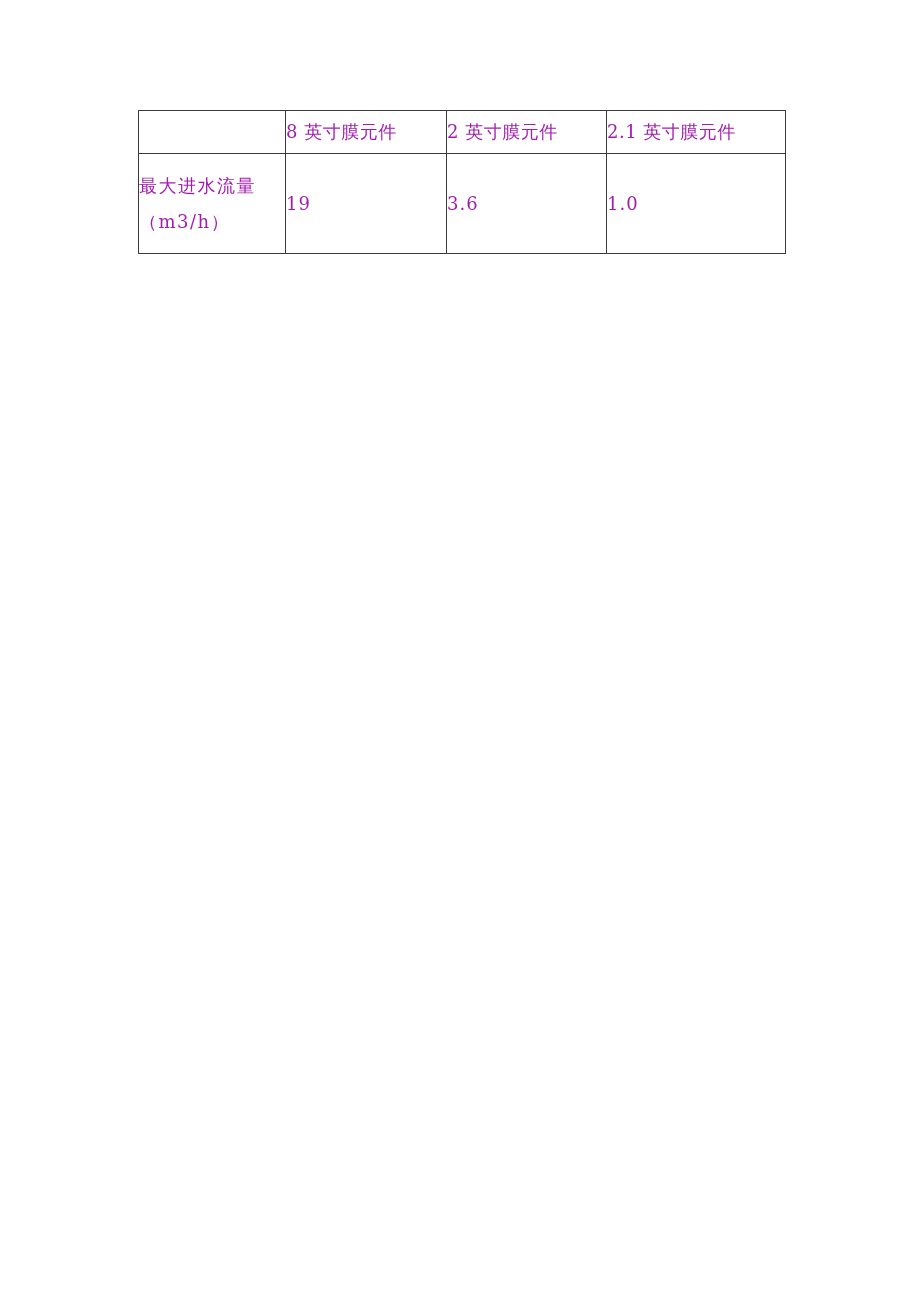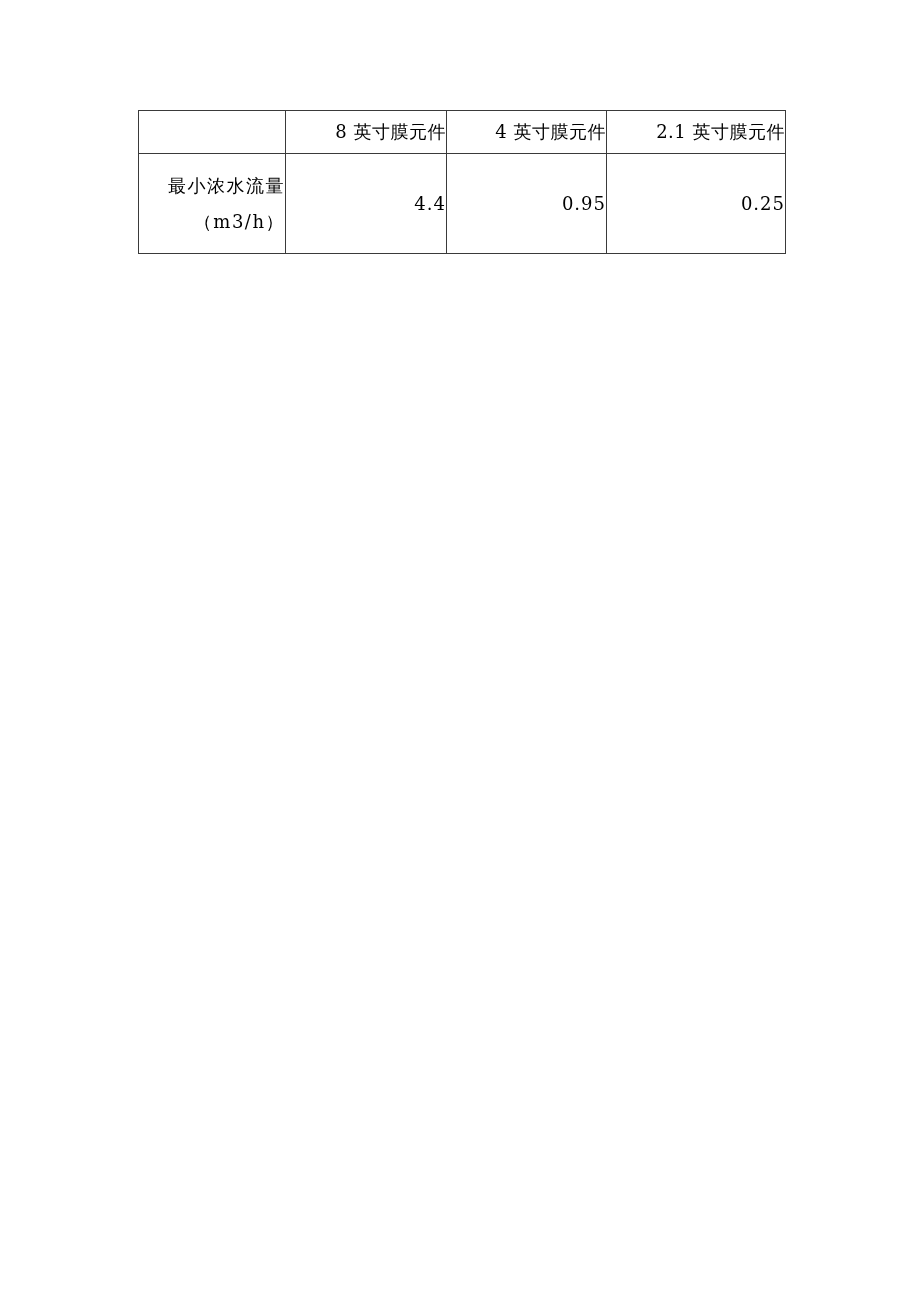--- a/index.html
+++ b/index.html
@@ -30,25 +30,25 @@
     left: 138px;
     top: 110px;
     width: 647px;
     border-collapse: collapse;
     table-layout: fixed;
   }
 
   #spec-table td {
     border: 1px solid #3a3a3a;
     padding: 0;
-    text-align: right;
+    text-align: left;
     vertical-align: middle;
     font-family: "DejaVu Serif", "Liberation Serif", serif;
     font-size: 18px;
-    color: #000000;
+    color: #a21caf;
     font-weight: 400;
   }
 
   
   .col-label   { width: 147px; }
   .col-c1      { width: 161px; }
   .col-c2      { width: 160px; }
   .col-c3      { width: 179px; }
 
   
@@ -87,31 +87,31 @@
       <col class="col-label">
       <col class="col-c1">
       <col class="col-c2">
       <col class="col-c3">
     </colgroup>
     <tbody>
 
       <tr class="header-row">
         <td class="empty-corner"></td>
         <td>8 英寸膜元件</td>
-        <td>4 英寸膜元件</td>
+        <td>2 英寸膜元件</td>
         <td>2.1 英寸膜元件</td>
       </tr>
 
-
       <tr class="data-row">
         <td class="row-label">
-          <span class="lbl-line1">最小浓水流量</span>
+          <span class="lbl-line1">最大进水流量</span>
           <span class="lbl-line2">（m3/h）</span>
         </td>
-        <td class="value-cell">4.4</td>
-        <td class="value-cell">0.95</td>
-        <td class="value-cell">0.25</td>
+        <td class="value-cell">19</td>
+        <td class="value-cell">3.6</td>
+        <td class="value-cell">1.0</td>
       </tr>
+
 
     </tbody>
   </table>
 
 </div>
 
 </body></html>

